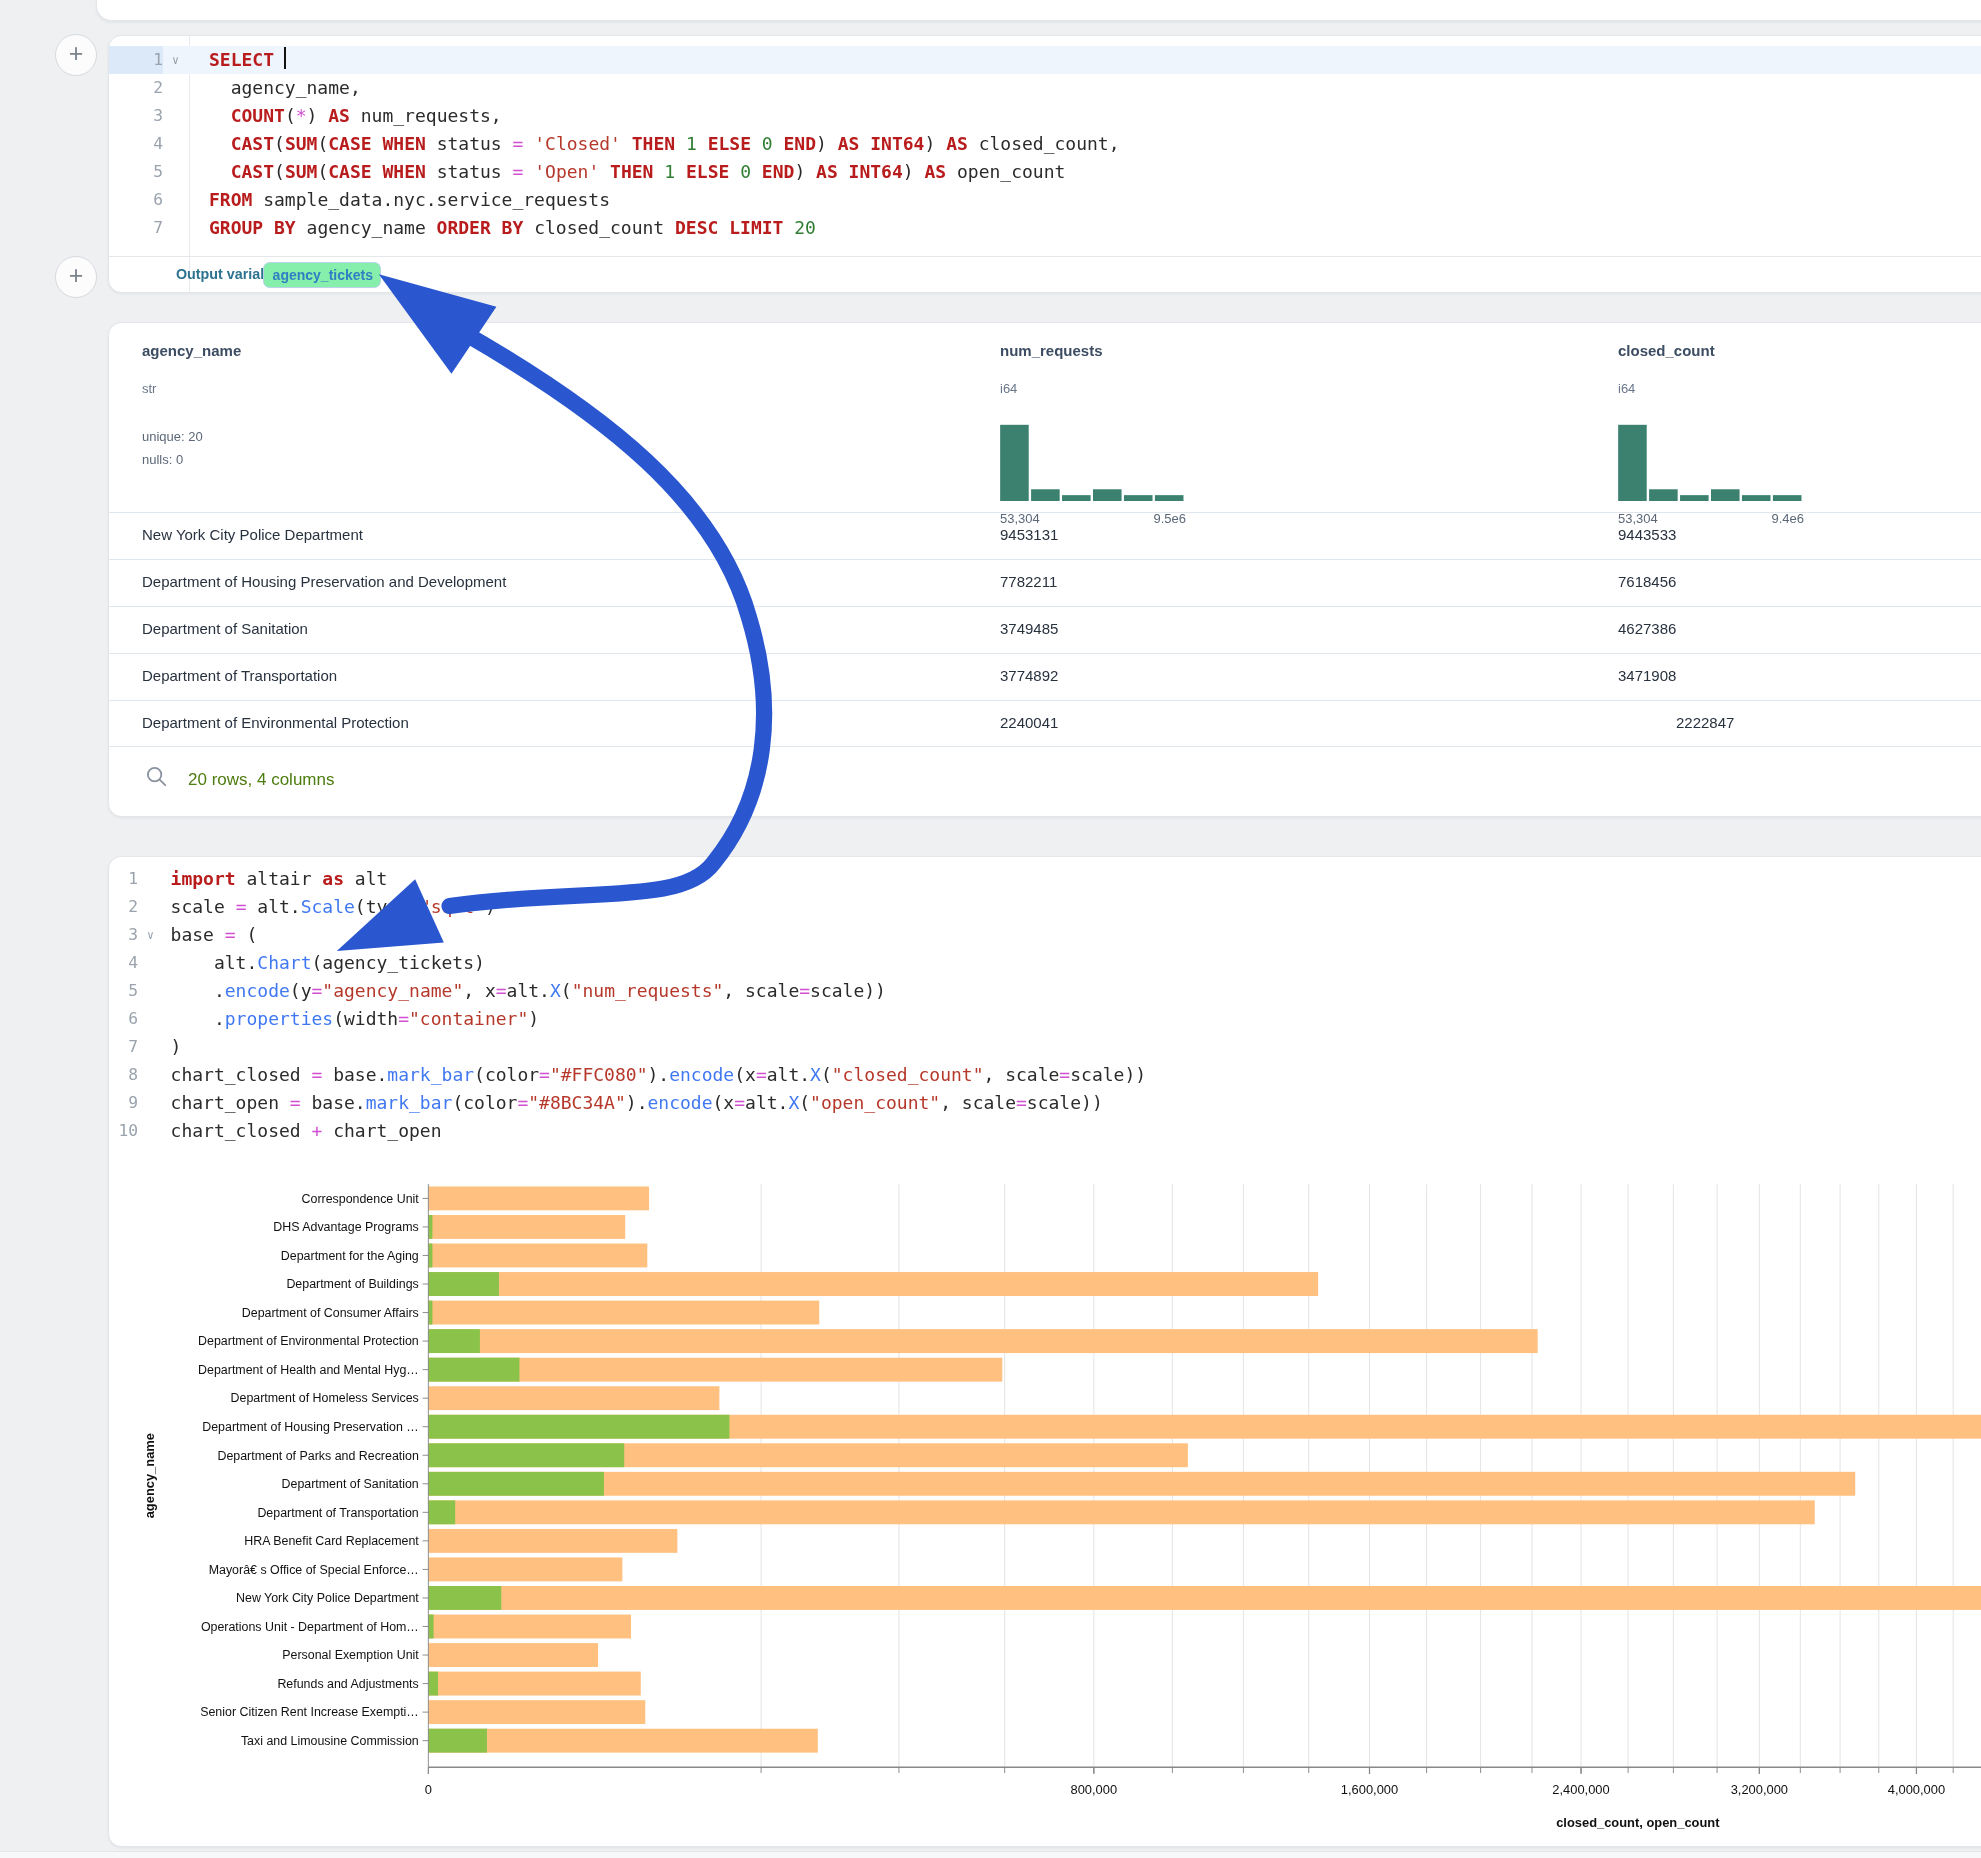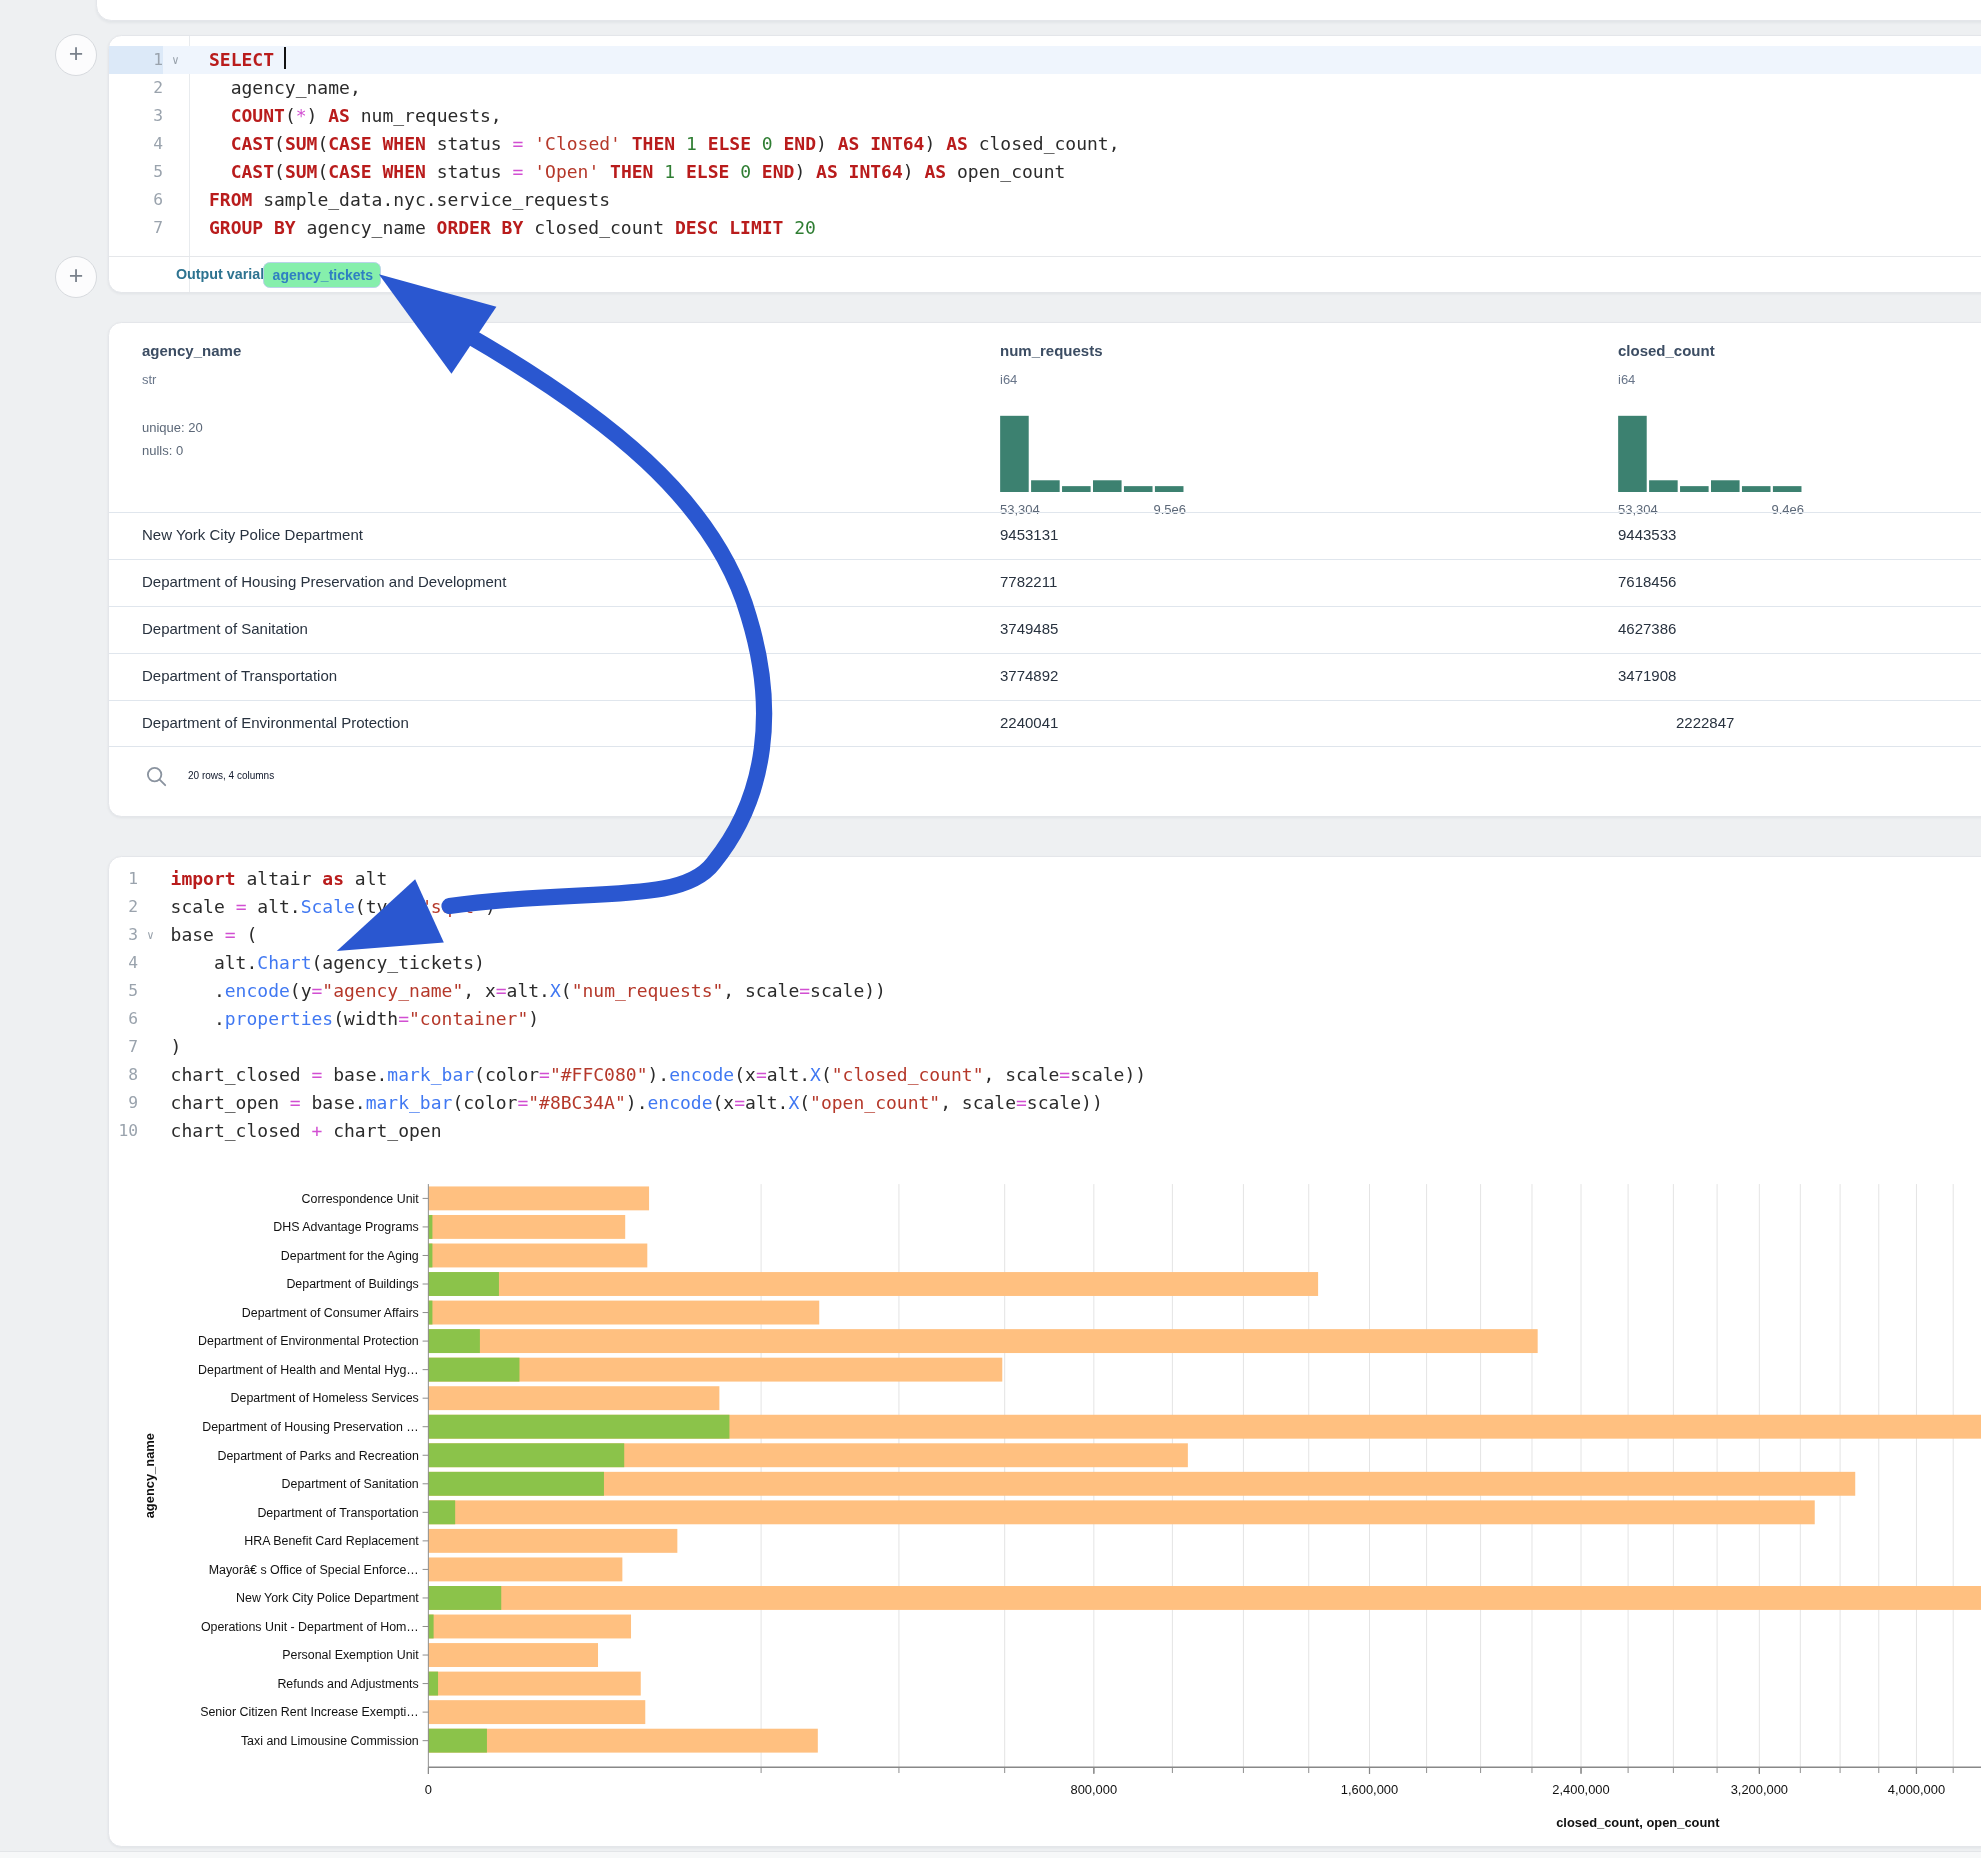--- a/index.html
+++ b/index.html
@@ -36,28 +36,28 @@
   .cursor{display:inline-block;width:1.9px;height:22px;background:#111;vertical-align:-3.8px;margin-left:9.6px;}
   
   .outvar{position:absolute;left:0;right:0;top:220px;height:35px;border-top:1px solid #e5e7ea;}
   .outvar-label{position:absolute;left:33px;top:8.6px;font-size:14.3px;font-weight:bold;color:#2d7390;margin-left:34px;}
   .outvar-pill{position:absolute;left:154px;top:4.8px;width:107px;height:24px;border:1.4px solid #b9d3e8;
                border-radius:6.7px;background:#86efac;color:#2f7fc2;font-weight:bold;font-size:14px;
                line-height:24px;padding-left:8.6px;overflow:hidden;white-space:nowrap;}
   
   .thead-cell{position:absolute;top:19px;}
   .th-name{font-size:15px;font-weight:bold;color:#3c4d63;}
-  .th-type{font-size:13px;color:#69768a;margin-top:13px;}
+  .th-type{font-size:13px;color:#69768a;margin-top:22px;}
   .th-meta{font-size:13px;color:#5c6878;line-height:23px;margin-top:29px;}
   .th-hist{margin-top:25px;}
   .hist-labels{width:186px;display:flex;justify-content:space-between;font-size:13px;color:#5c6878;margin-top:5.7px;}
   .trow{position:absolute;left:0;right:0;height:47px;border-top:1px solid #e0e6ed;}
   .trow span{position:absolute;top:13.4px;font-size:15px;color:#28323f;white-space:nowrap;}
   .tfoot{position:absolute;left:0;right:0;top:423px;height:69px;border-top:1px solid #dfe5ec;}
-  .tfoot-text{position:absolute;left:79px;top:23px;font-size:10px;color:#0f172a;}
+  .tfoot-text{position:absolute;left:79px;top:23px;font-size:17px;color:#4d7c0f;}
   
   .chart-wrap{position:absolute;left:0;top:325px;width:1874px;height:660px;}
   svg text{font-family:"Liberation Sans",sans-serif;}
 </style>
 </head>
 <body>
 
 <div class="prev-edge"></div>
 
 <div class="next-edge"></div>

